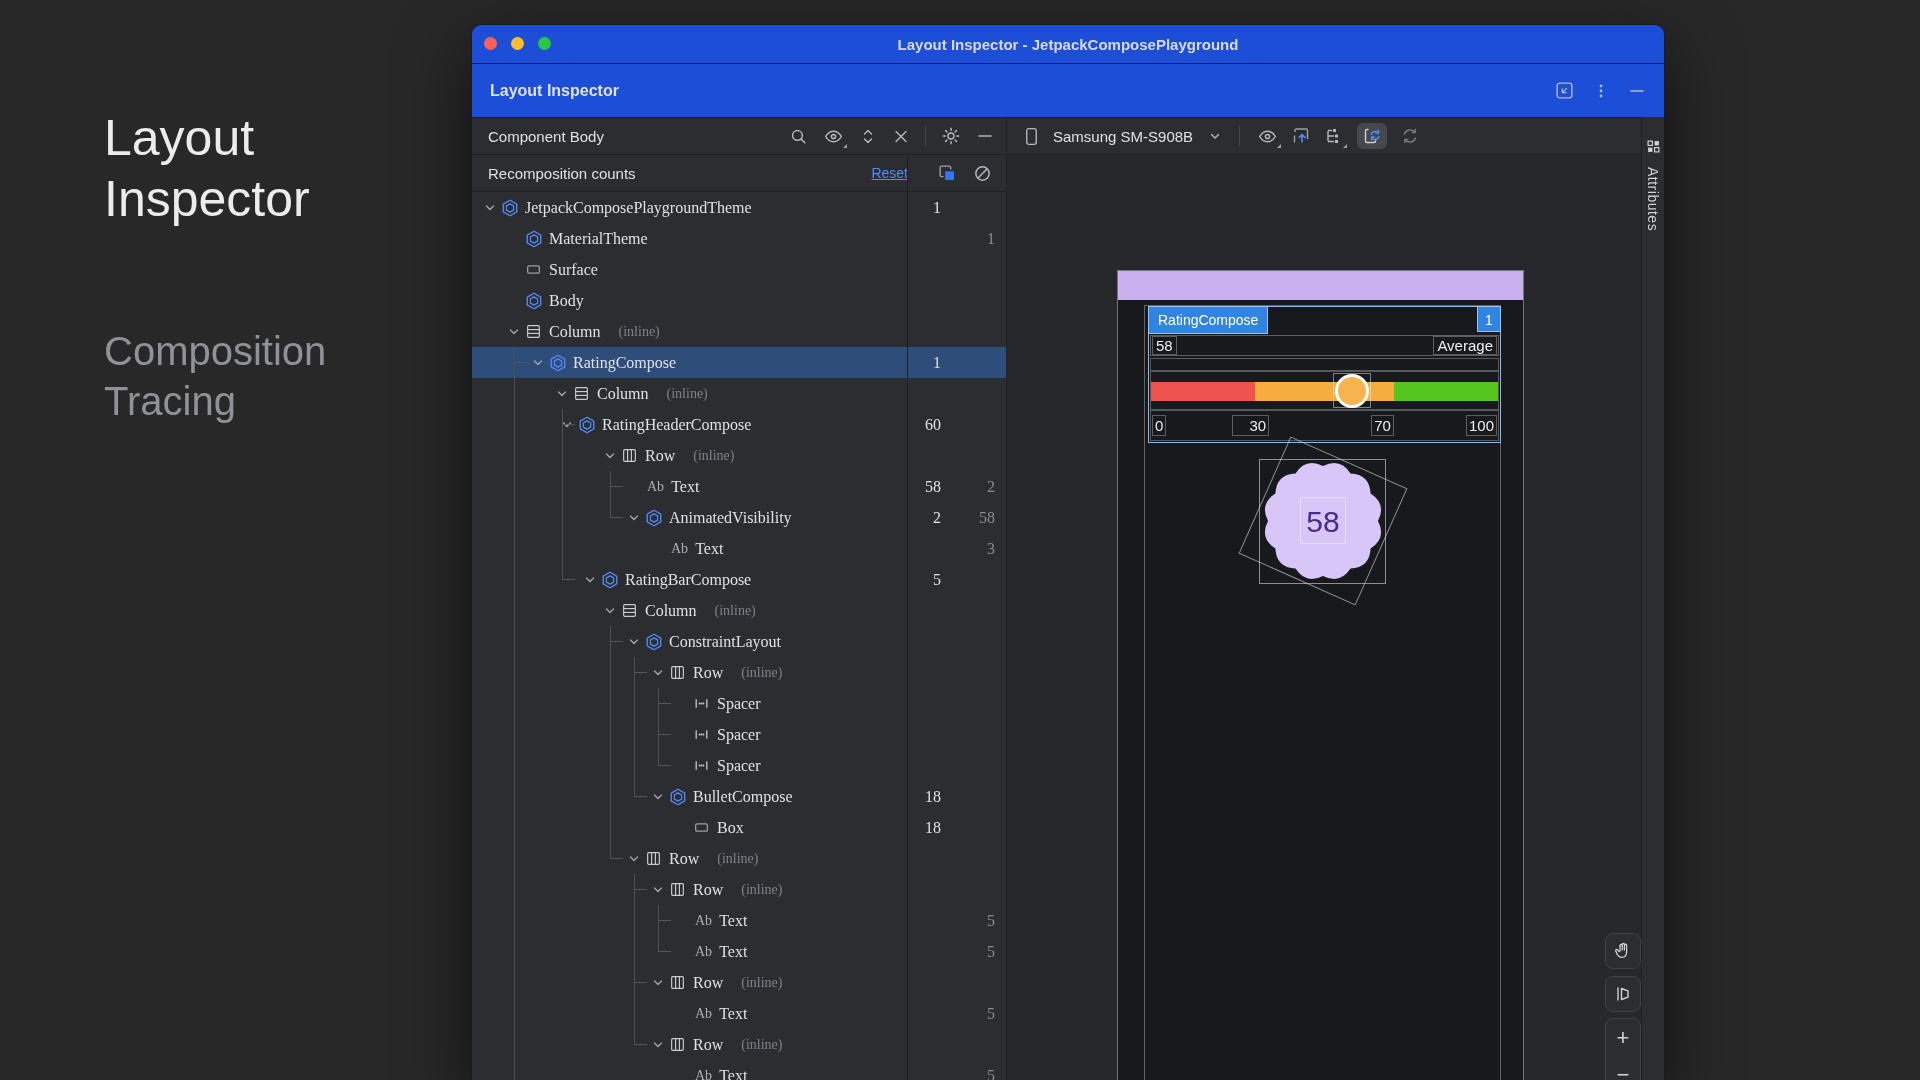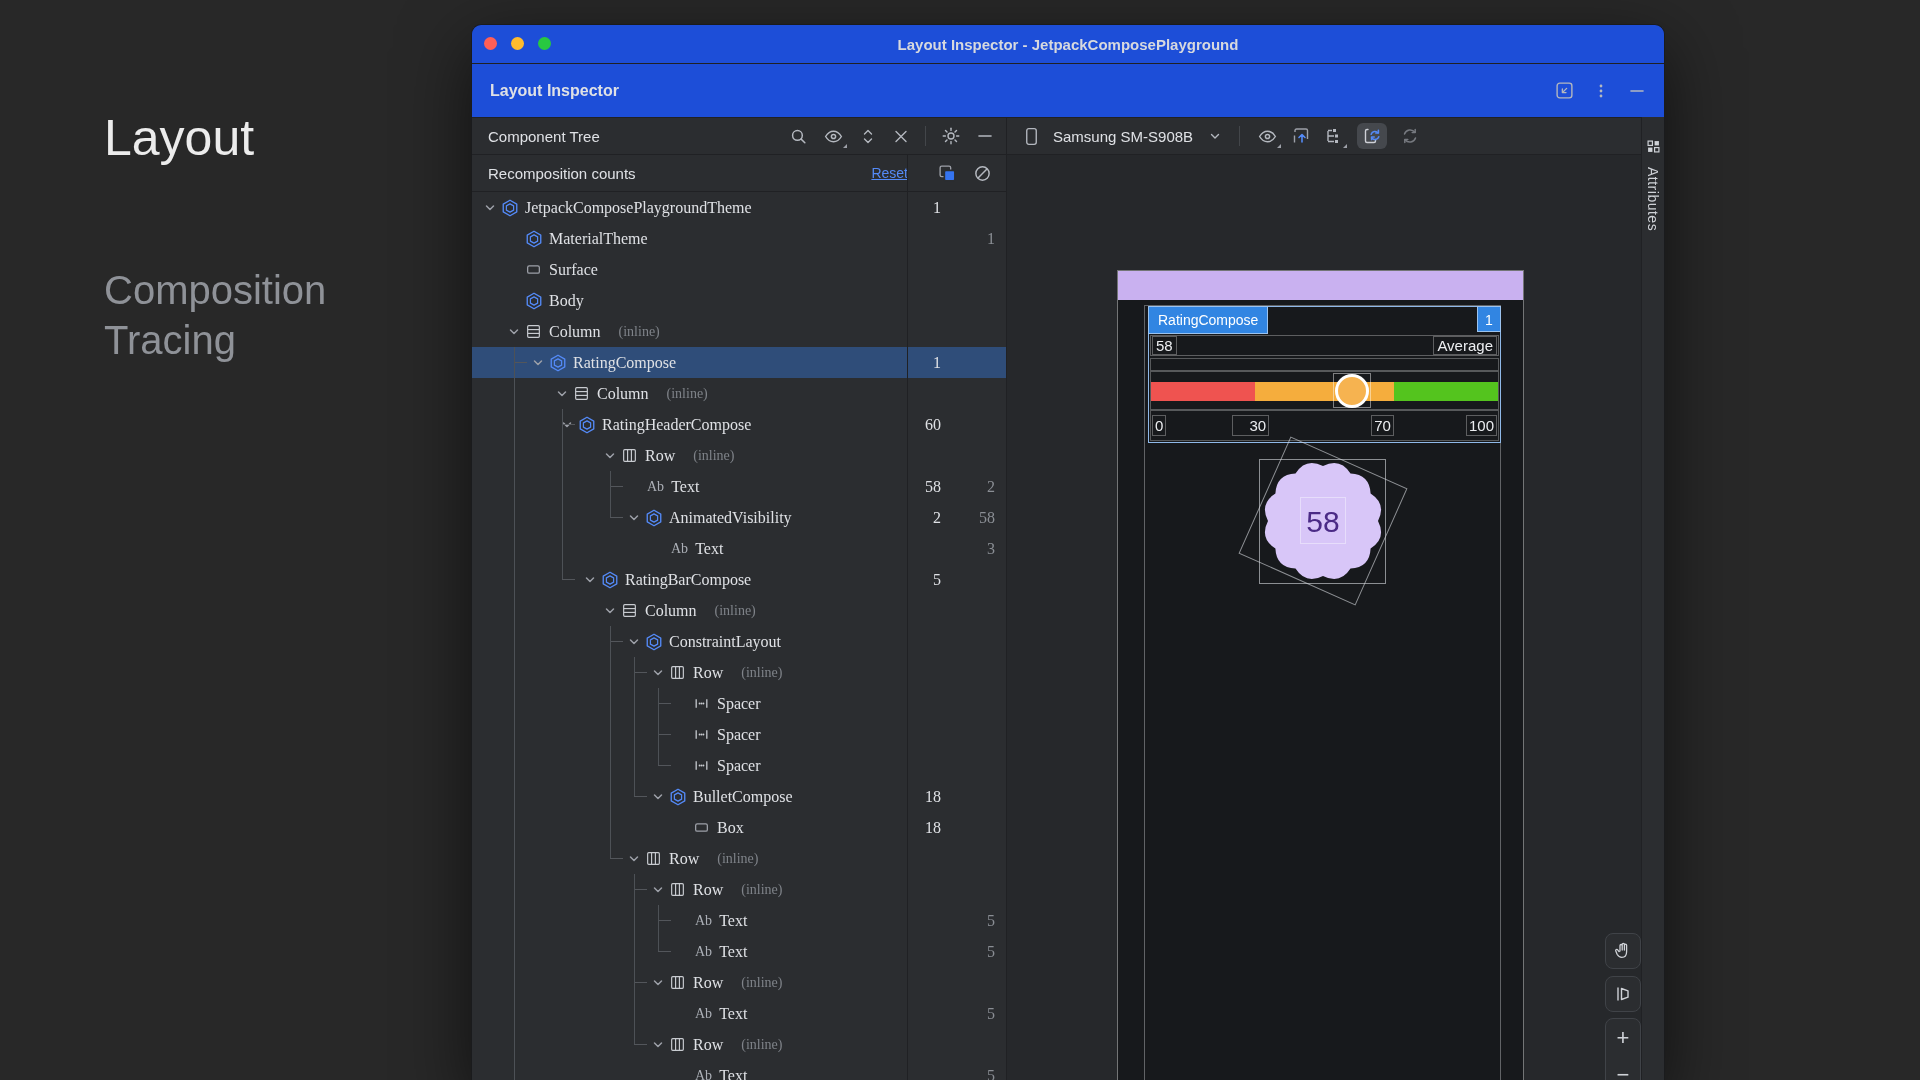--- a/index.html
+++ b/index.html
@@ -118,20 +118,21 @@
   .iconbtn{display:flex;align-items:center;justify-content:center;position:relative;cursor:pointer;}
   .corner{position:absolute;right:-3px;bottom:-2px;width:0;height:0;
           border-left:4px solid transparent;border-bottom:4px solid #9da0a8;}
 </style>
 </head>
 <body>
 
 <div class="slide-text">
   <div class="slide-title">
     <div>Layout</div>
+    <div>Inspector</div>
   </div>
   <div class="slide-sub">
     <div>Composition</div>
     <div>Tracing</div>
   </div>
 </div>
 
 <div class="window">
 
   <div class="titlebar">
@@ -164,21 +165,21 @@
             <line x1="3" y1="9" x2="15" y2="9" stroke="#b4b8bf" stroke-width="1.6" stroke-linecap="round"></line>
           </svg>
       </span>
     </div>
   </div>
 
   <div class="main">
 
     <div class="left-panel">
       <div class="panel-toolbar">
-        <span class="panel-toolbar-label">Component Tree</span>
+        <span class="panel-toolbar-label">Component Body</span>
         <div class="panel-toolbar-icons">
           <span class="iconbtn">
             <svg width="19" height="19" viewBox="0 0 18 18">
                 <circle cx="8" cy="8" r="4.6" fill="none" stroke="#b4b8bf" stroke-width="1.4"></circle>
                 <line x1="11.5" y1="11.5" x2="15" y2="15" stroke="#b4b8bf" stroke-width="1.4" stroke-linecap="round"></line>
               </svg>
           </span>
           <span class="iconbtn">
             <svg width="21" height="19" viewBox="0 0 20 18">
                 <path d="M2.5 9c2-3.4 4.6-5 7.5-5s5.5 1.6 7.5 5c-2 3.4-4.6 5-7.5 5S4.5 12.4 2.5 9z" fill="none" stroke="#b4b8bf" stroke-width="1.4"></path>

